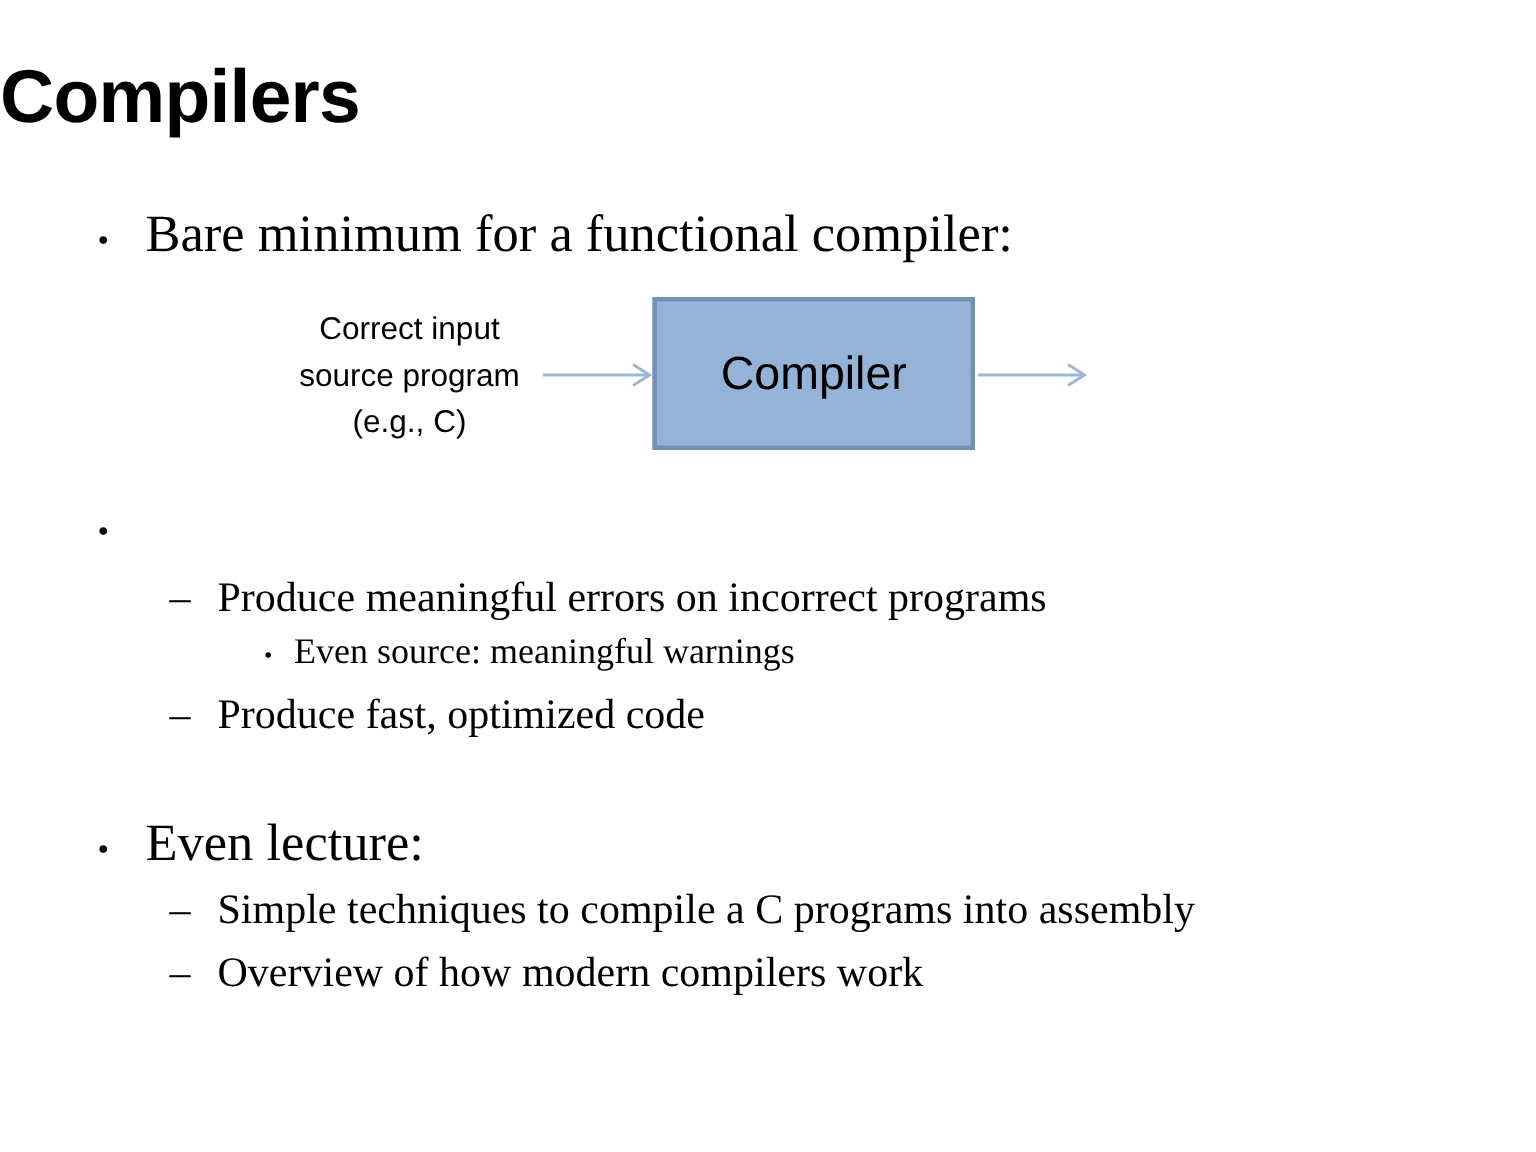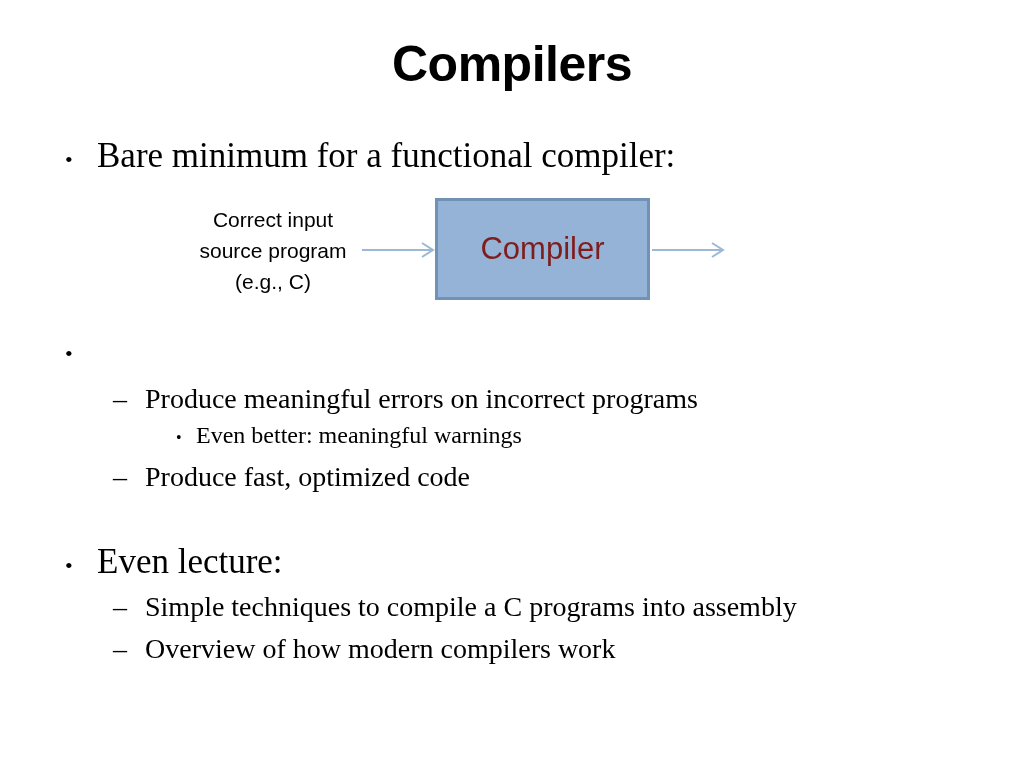--- a/index.html
+++ b/index.html
@@ -16,21 +16,20 @@
     font-family: "Liberation Serif", serif;
     color: #000000;
   }
 
   
   .slide-title {
     position: absolute;
     left: 0;
     top: 36px;
     width: 1024px;
-    text-align: center;
     font-family: "Liberation Sans", sans-serif;
     font-weight: bold;
     font-size: 50px;
     line-height: 56px;
     letter-spacing: -0.5px;
     color: #000000;
     white-space: pre;
   }
 
   
@@ -102,21 +101,21 @@
     border: 3px solid #7192B4;
     box-sizing: border-box;
     display: flex;
     align-items: center;
     justify-content: center;
   }
   .proc-box-label {
     font-family: "Liberation Sans", sans-serif;
     font-size: 31px;
     line-height: 34px;
-    color: #7f1d1d;
+    color: #000000;
     white-space: pre;
   }
 
   .diagram-label {
     position: absolute;
     font-family: "Liberation Sans", sans-serif;
     font-size: 21px;
     line-height: 31px;
     color: #000000;
     text-align: center;
@@ -182,21 +181,21 @@
     <span class="marker">•</span>
   </div>
 
   <div class="bullet lvl2" style="left:113px; top:382px;">
     <span class="marker">–</span>
     <span class="btext">Produce meaningful errors on incorrect programs</span>
   </div>
 
   <div class="bullet lvl3" style="left:176px; top:421px;">
     <span class="marker">•</span>
-    <span class="btext">Even better: meaningful warnings</span>
+    <span class="btext">Even source: meaningful warnings</span>
   </div>
 
   <div class="bullet lvl2" style="left:113px; top:460px;">
     <span class="marker">–</span>
     <span class="btext">Produce fast, optimized code</span>
   </div>
 
   <div class="bullet lvl1" style="left:65px; top:542px;">
     <span class="marker">•</span>
     <span class="btext">Even lecture:</span>

